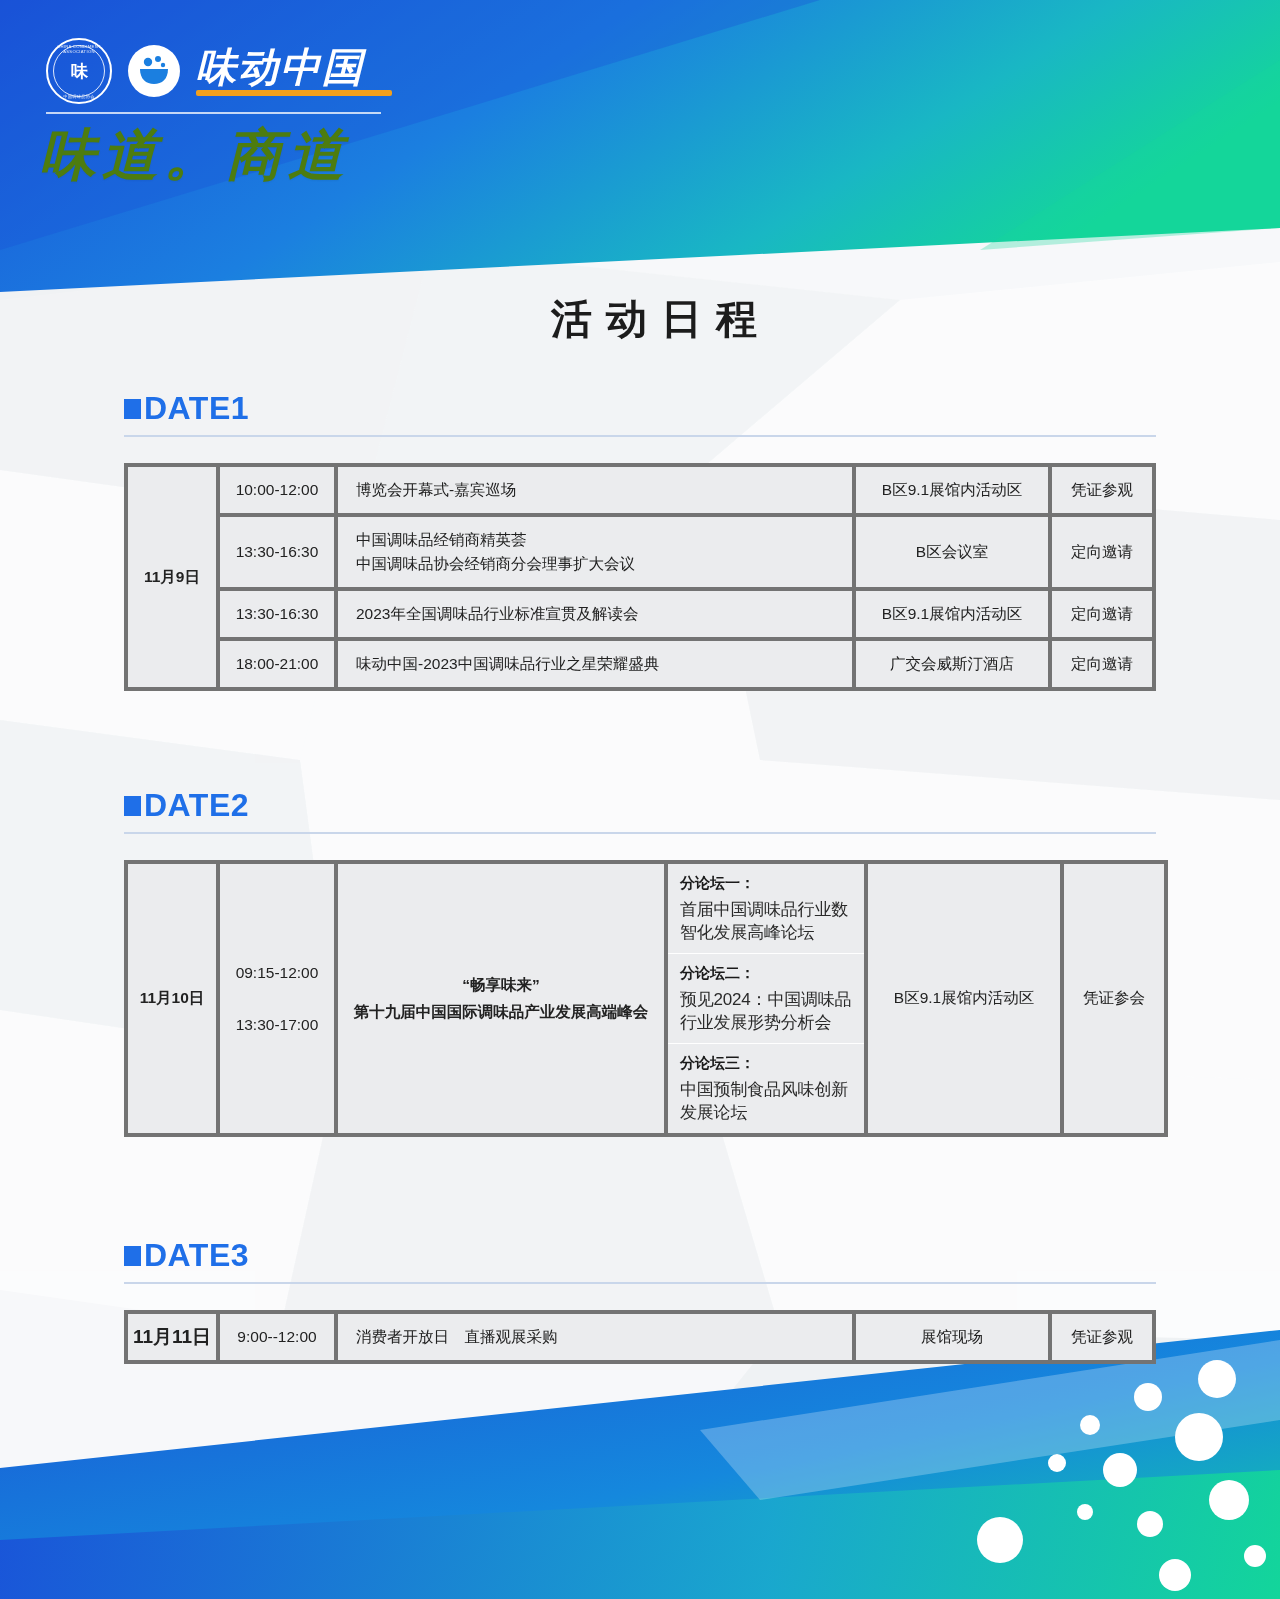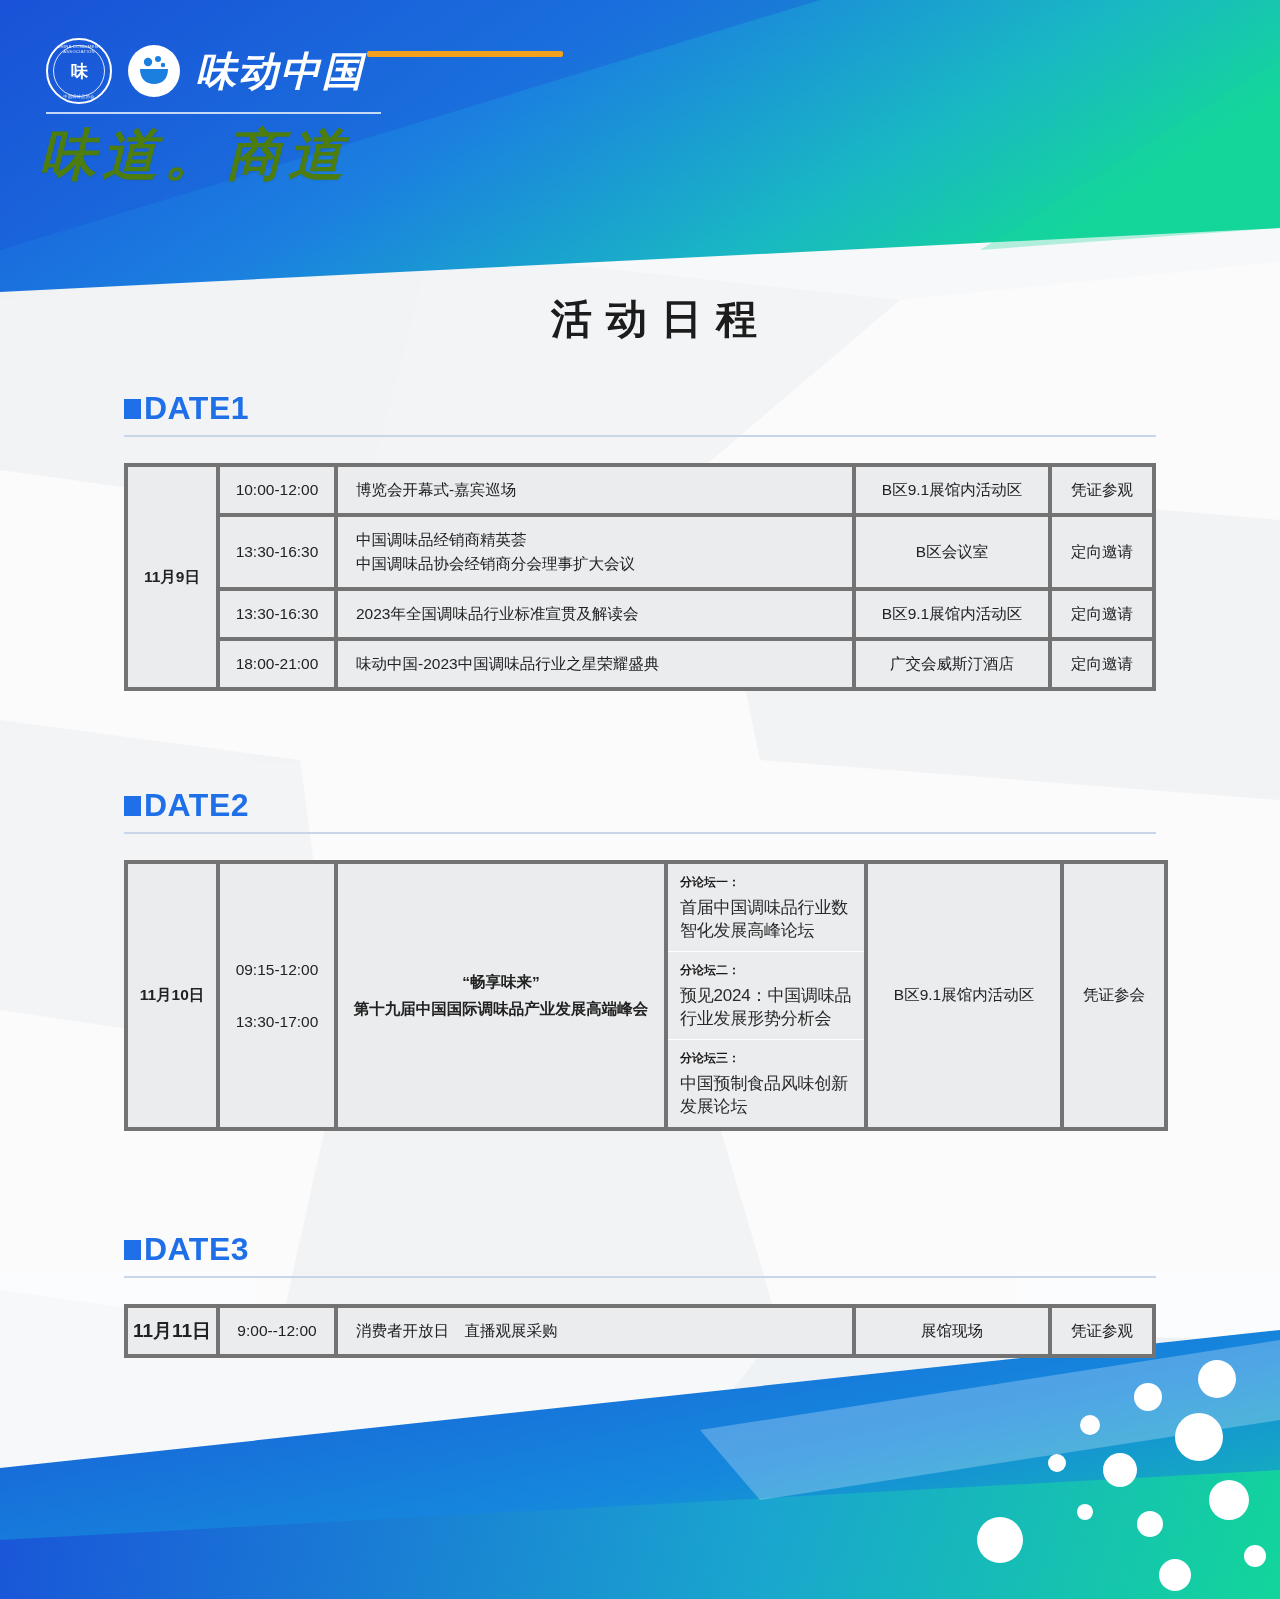--- a/index.html
+++ b/index.html
@@ -49,21 +49,21 @@
   }
   .seal-ring-text.top { top: 4px; bottom: auto; }
   .bowl {
     width: 52px; height: 52px; border-radius: 50%;
     background: #ffffff;
     display: flex; align-items: center; justify-content: center;
     position: relative;
   }
   .bowl svg { display: block; }
   .brand {
-    display: flex; gap: 3px;
+    display: flex; flex-direction: column; gap: 3px;
   }
   .brand-cn {
     font-family: "DejaVu Sans", sans-serif;
     font-size: 40px; font-weight: bold; color: #ffffff;
     letter-spacing: 2px; line-height: 1;
     font-style: italic;
   }
   .brand-underline {
     height: 6px; width: 196px; background: #f3a01c; border-radius: 2px;
   }
@@ -150,21 +150,21 @@
     text-align: center; font-size: 17px; font-weight: bold;
     line-height: 1.7; padding: 0 8px;
     width: 330px;
   }
   .d2-forums { width: 200px; padding: 0; }
   .forum {
     padding: 10px 8px 9px 12px;
     border-bottom: 1px solid #ffffff;
   }
   .forum:last-child { border-bottom: none; }
-  .forum-t { font-size: 12px; font-weight: bold; color: #1a1a1a; margin-bottom: 5px; }
+  .forum-t { font-size: 15px; font-weight: bold; color: #1a1a1a; margin-bottom: 5px; }
   .forum-d { font-size: 17px; color: #2a2a2a; letter-spacing: -.2px; }
 
   
   table.sched3 td.daycell {
     font-size: 19px; width: 92px; height: 42px;
   }
   table.sched3 td.time { width: 118px; }
 
   .spacer-1 { height: 96px; }
   .spacer-2 { height: 100px; }

